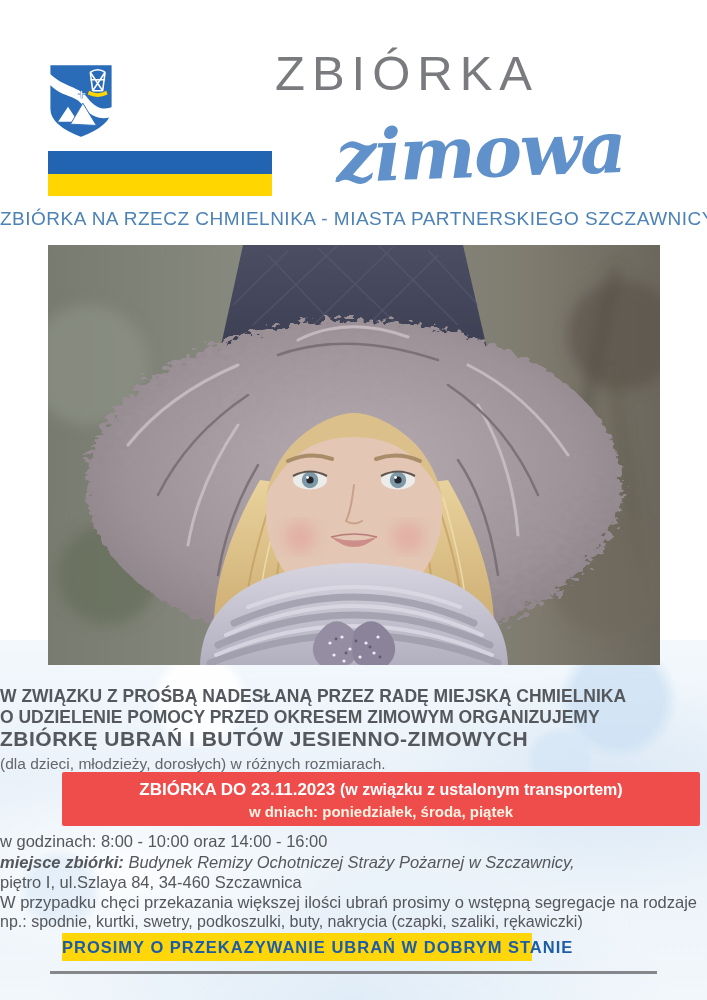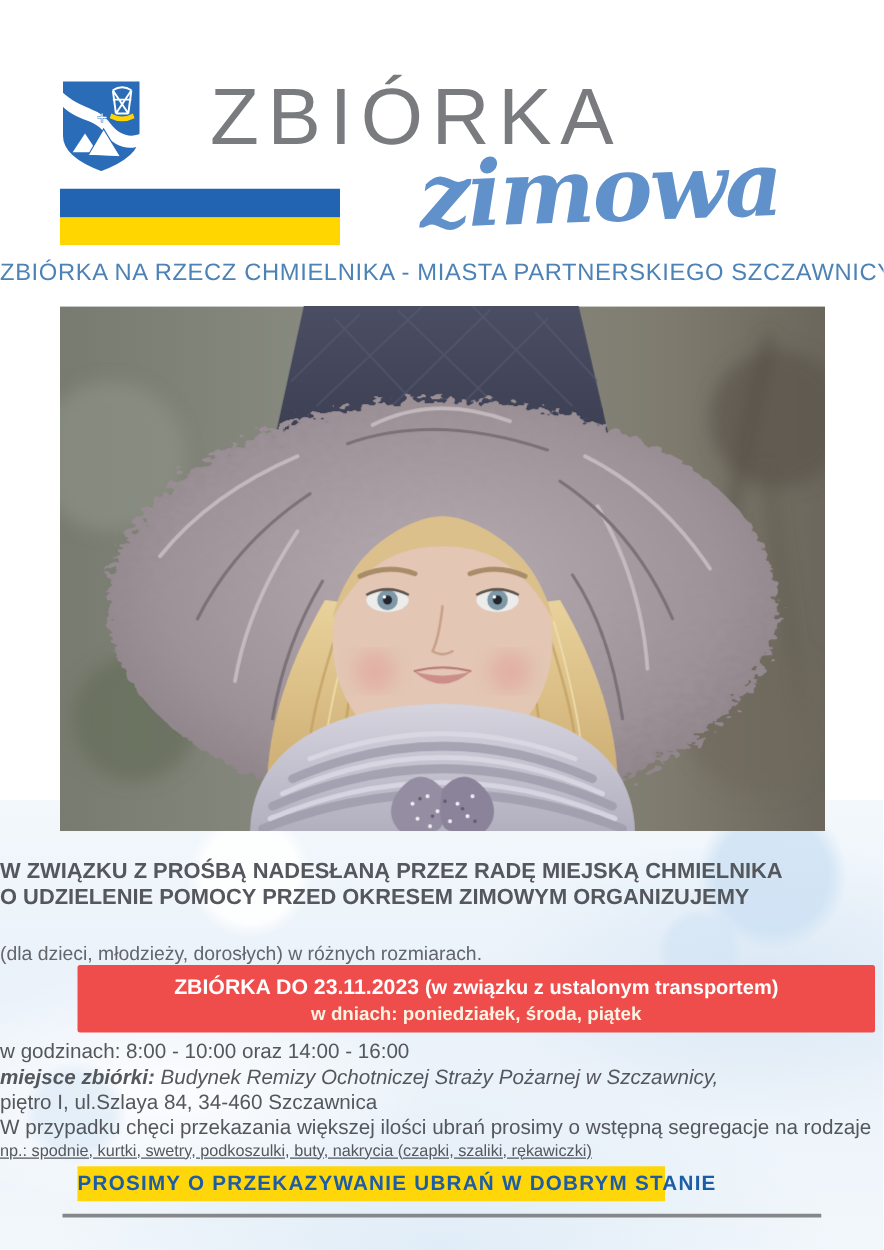--- a/index.html
+++ b/index.html
@@ -22,22 +22,22 @@
       linear-gradient(180deg,#f3f8fc 0%,#e9f1f9 45%,#f2f7fb 100%);
   }
   .layer{position:relative;z-index:1;}
 
   
   .coat{position:absolute;left:47px;top:62px;width:68px;height:78px;}
   .flag{position:absolute;left:48px;top:151px;width:224px;height:45px;}
   .flag .b{height:23px;background:var(--flag-blue);}
   .flag .y{height:22px;background:var(--flag-yellow);}
   .title{
-    position:absolute;left:168px;top:61px;width:478px;text-align:left;
-    font-size:64px;font-weight:400;letter-spacing:7px;color:var(--title-gray);
+    position:absolute;left:168px;top:49px;width:478px;text-align:center;
+    font-size:49px;font-weight:400;letter-spacing:7px;color:var(--title-gray);
     line-height:1;white-space:nowrap;
   }
   .script{
     position:absolute;left:305px;top:116px;width:350px;text-align:center;
     font-family:"DejaVu Serif",serif;font-style:italic;font-weight:bold;
     font-size:72px;line-height:1;color:var(--script-blue);
     transform:rotate(-2deg);letter-spacing:-2px;white-space:nowrap;
   }
   .subtitle{
     position:absolute;left:0;top:208px;width:707px;text-align:center;
@@ -60,21 +60,21 @@
   }
   .red-banner .l1{margin-top:8px;font-size:17px;font-weight:700;white-space:nowrap;}
   .red-banner .l1 .paren{font-size:16px;}
   .red-banner .l2{margin-top:3px;font-size:15px;font-weight:700;color:#fdf3e3;white-space:nowrap;text-align:center;}
 
   .hours{top:832px;font-size:16.5px;}
   .place1{top:852.5px;font-size:16.5px;font-style:italic;}
   .place1 b{font-weight:700;}
   .place2{top:873px;font-size:16.5px;}
   .note1{top:893px;font-size:16.5px;}
-  .note2{top:912.5px;font-size:13px;text-decoration:underline;}
+  .note2{top:912.5px;font-size:16px;}
 
   .yellow-banner{
     position:absolute;left:62px;top:933px;width:470px;height:28px;
     background:var(--banner-yellow);text-align:center;
     font-size:16.5px;font-weight:700;letter-spacing:1px;line-height:29px;
     color:var(--banner-yellow-text);white-space:nowrap;
   }
   .footer-line{position:absolute;left:50px;top:971px;width:607px;height:3px;background:var(--footer-line);}
 </style>
 </head>
@@ -228,20 +228,21 @@
             <circle cx="322" cy="402" r="1.4"></circle>
           <circle cx="332" cy="412" r="1.4"></circle>
             <circle cx="308" cy="396" r="1.4"></circle>
         </g>
       </g>
     </svg>
   </div>
 
   <div class="txt intro1 layer">W ZWIĄZKU Z PROŚBĄ NADESŁANĄ PRZEZ RADĘ MIEJSKĄ CHMIELNIKA</div>
   <div class="txt intro2 layer">O UDZIELENIE POMOCY PRZED OKRESEM ZIMOWYM ORGANIZUJEMY</div>
+  <div class="txt intro3 layer">ZBIÓRKĘ UBRAŃ I BUTÓW JESIENNO-ZIMOWYCH</div>
   <div class="txt intro4 layer">(dla dzieci, młodzieży, dorosłych) w różnych rozmiarach.</div>
 
   <div class="red-banner layer">
     <div class="l1">
       <span>ZBIÓRKA DO 23.11.2023</span>
       <span class="paren">(w związku z ustalonym transportem)</span>
     </div>
     <div class="l2">w dniach: poniedziałek, środa, piątek</div>
   </div>
 

